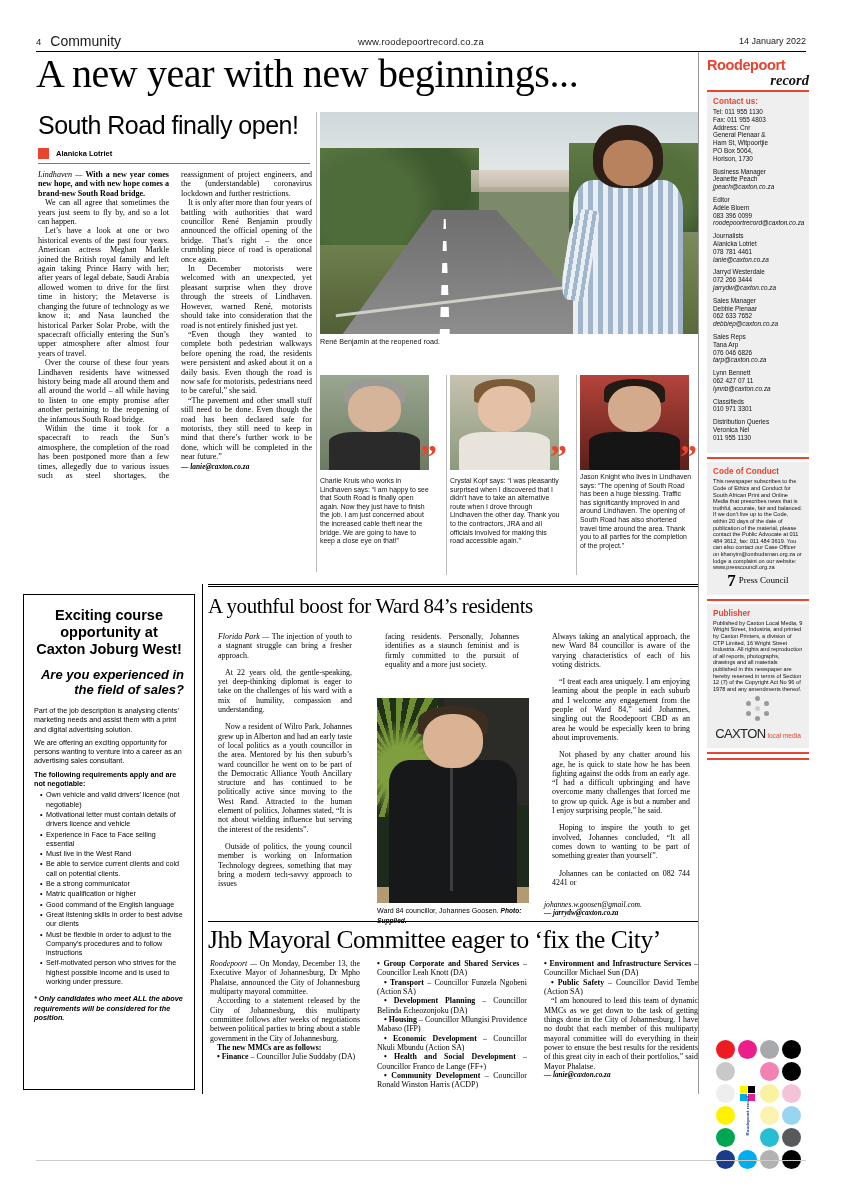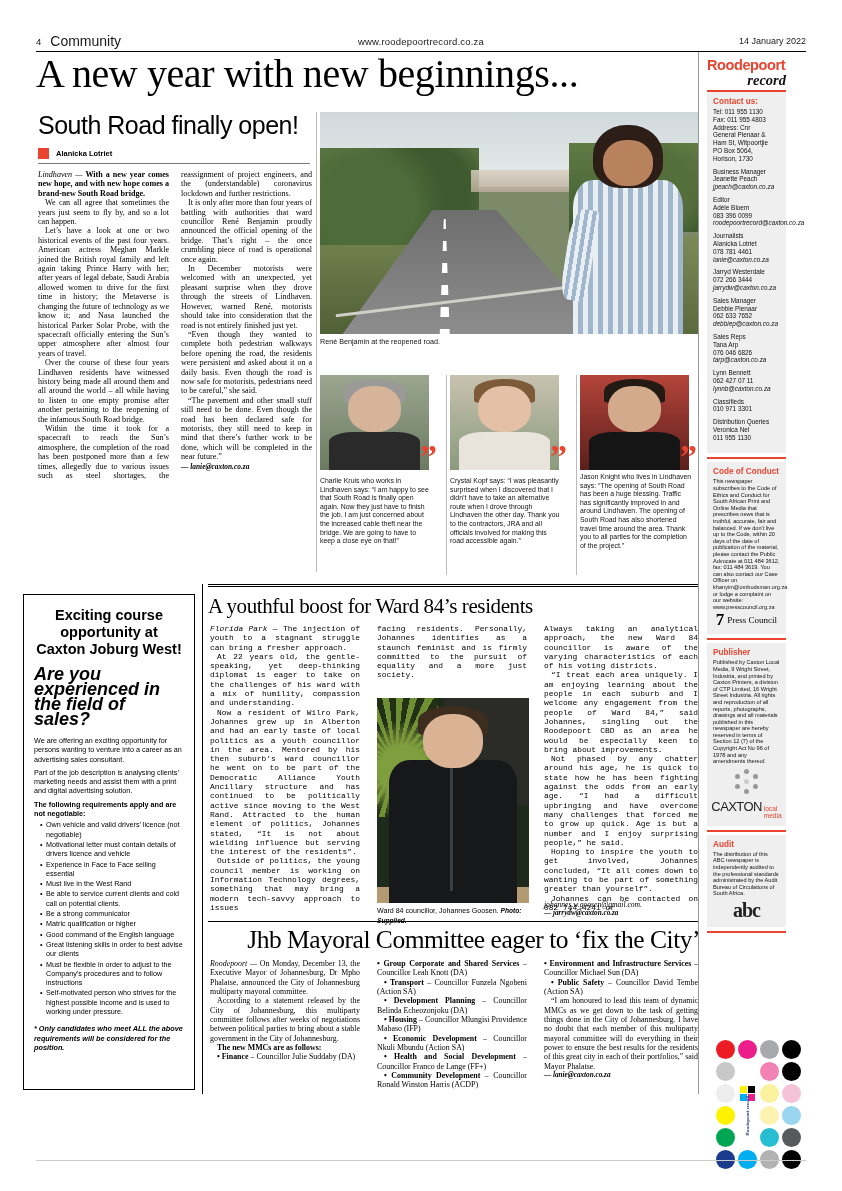--- a/index.html
+++ b/index.html
@@ -147,41 +147,41 @@
   .rule-bottom{position:absolute;left:36px;top:1160px;width:770px;height:1px;background:#ccc;}
 
   
   .advert{
     position:absolute;left:23px;top:594px;width:172px;height:496px;
     border:1.6px solid #000;background:#fff;
     padding:10px 10px 8px 10px;box-sizing:border-box;
     font-family:"Liberation Sans", sans-serif;
   }
   .advert h2{margin:2px 0 0 0;text-align:center;font-size:14.5px;line-height:17px;font-weight:bold;}
-  .advert h3{margin:9px 0 0 0;text-align:left;font-size:18px;line-height:15px;font-style:italic;font-weight:bold;}
+  .advert h3{margin:9px 0 0 0;text-align:right;font-size:13px;line-height:15px;font-style:italic;font-weight:bold;}
   .advert .body{margin-top:9px;font-size:7.2px;line-height:9.3px;}
   .advert .body p{margin:0 0 4px 0;}
   .advert .req-title{font-weight:bold;margin-top:3px;}
   .advert ul{margin:2px 0 0 0;padding-left:7px;list-style:none;font-size:7.2px;line-height:9.3px;}
   .advert ul li{margin:0 0 1px 0;position:relative;padding-left:5px;}
   .advert ul li:before{content:"\2022";position:absolute;left:-1px;top:0;}
   .advert .star{margin-top:8px;font-style:italic;font-weight:bold;font-size:7.3px;line-height:9.4px;}
   .advert .send{margin-top:9px;text-align:center;font-size:7.2px;line-height:9.6px;}
   .advert .send i{font-style:italic;text-decoration:underline;}
 
   
   .ward-head{
     position:absolute;left:208px;top:592px;width:490px;
     font-size:21px;line-height:28px;letter-spacing:-0.4px;
   }
   .ward-cols{
     position:absolute;left:210px;top:624px;width:488px;height:296px;
   }
   .wcol{position:absolute;top:0;width:150px;font-size:7.9px;line-height:9.3px;text-align:justify;}
-  .wcol p{margin:0;text-indent:7px;font-family:Liberation Mono, monospace;}
+  .wcol p{margin:8px;text-indent:7px;}
   .wcol p.first{text-indent:0;}
   .wcol .place{font-style:italic;}
   .wcol.c1{left:0;}
   .wcol.c2{left:167px;}
   .wcol.c3{left:334px;width:154px;}
   .ward-photo{
     position:absolute;left:377px;top:698px;width:152px;height:205px;overflow:hidden;
     background:#1d2a1c;
   }
   .ward-photo .bgplant{position:absolute;left:-6%;top:0;width:46%;height:58%;
@@ -202,36 +202,36 @@
     position:absolute;left:544px;top:900px;width:154px;
     font-size:7.6px;line-height:9.4px;font-style:italic;
   }
   .ward-sig .mail{font-style:italic;}
   .ward-sig .credit{font-style:italic;font-weight:bold;font-size:7.2px;}
 
   
   .rule-mayor{position:absolute;left:208px;top:921px;width:490px;height:1px;background:#000;}
   .mayor-head{
     position:absolute;left:208px;top:926px;width:492px;
-    font-size:25.5px;line-height:28px;letter-spacing:-0.5px;text-align:right;
+    font-size:25.5px;line-height:28px;letter-spacing:-0.5px;
   }
   .mayor-cols{position:absolute;left:210px;top:959px;width:488px;height:132px;}
   .mcol{position:absolute;top:0;width:150px;font-size:7.9px;line-height:9.35px;text-align:justify;}
   .mcol.c1{left:0;}
   .mcol.c2{left:167px;}
   .mcol.c3{left:334px;width:154px;}
   .mcol p{margin:0;text-indent:7px;}
   .mcol p.first{text-indent:0;}
   .mcol .place{font-style:italic;}
   .mcol .bullet{text-indent:7px;}
   .mcol .bullet b{font-weight:bold;}
   .mcol .sig{font-style:italic;font-weight:bold;font-size:7.2px;text-indent:0;}
 
   
-  .rail{position:absolute;left:707px;top:58px;width:79px;}
+  .rail{position:absolute;left:707px;top:58px;width:102px;}
   .rail .logo{font-family:"Liberation Sans", sans-serif;}
   .rail .logo .l1{color:#e8442f;font-weight:bold;font-size:14.5px;line-height:15px;letter-spacing:-0.4px;}
   .rail .logo .l2{font-family:"Liberation Serif", serif;font-style:italic;font-weight:bold;font-size:14.5px;line-height:15px;color:#111;text-align:right;}
   .rail .logo-rule{margin-top:2px;height:2px;background:#e8442f;}
   .rail .block{background:#efefef;padding:5px 6px 7px 6px;}
   .rail .redhead{color:#e8442f;font-family:"Liberation Sans", sans-serif;font-weight:bold;font-size:8.2px;margin:0 0 2px 0;}
   .rail .kv{font-family:"Liberation Sans", sans-serif;font-size:6.4px;line-height:7.8px;color:#111;}
   .rail .kv .grp{margin-bottom:5px;}
   .rail .kv .mail{font-style:italic;}
   .rail .redline{height:2px;background:#e8442f;margin:4px 0 3px 0;}
@@ -344,22 +344,22 @@
 
   <div class="rule-mid"></div>
   <div class="rule-mid2"></div>
   <div class="rule-left-v"></div>
   <div class="rule-right-v"></div>
 
   <div class="advert">
     <h2>Exciting course opportunity at Caxton Joburg West!</h2>
     <h3>Are you experienced in the field of sales?</h3>
     <div class="body">
+      <p>Part of the job description is analysing clients’ marketing needs and assist them with a print and digital advertising solution.</p>
       <p>We are offering an exciting opportunity for persons wanting to venture into a career as an advertising sales consultant.</p>
-      <p>Part of the job description is analysing clients’ marketing needs and assist them with a print and digital advertising solution.</p>
       <div class="req-title">The following requirements apply and are not negotiable:</div>
       <ul>
         <li>Own vehicle and valid drivers’ licence (not negotiable)</li>
         <li>Motivational letter must contain details of drivers licence and vehicle</li>
         <li>Experience in Face to Face selling essential</li>
         <li>Must live in the West Rand</li>
         <li>Be able to service current clients and cold call on potential clients.</li>
         <li>Be a strong communicator</li>
         <li>Matric qualification or higher</li>
         <li>Good command of the English language</li>
@@ -528,25 +528,20 @@
           <span style="left:1px;top:5px;"></span>
         <span style="left:10px;top:10px;background:#ccc;"></span>
       </div>
       <div class="caxton-logo">
         <span class="cx">CAXTON</span>
         <span class="lm">local media</span>
       </div>
     </div>
 
     <div class="redline"></div>
-    <div class="block">
-      <div class="redhead">Audit</div>
-      <div class="tiny">The distribution of this ABC newspaper is independently audited to the professional standards administrated by the Audit Bureau of Circulations of South Africa.</div>
-      <div class="abc-mark">abc</div>
-    </div>
     <div class="redline"></div>
   </div>
 
   <div class="colorbar">
     <div class="row">
       <span class="dot" style="background:#ed1c24"></span>
       <span class="dot" style="background:#ec1e8c"></span>
       <span class="dot" style="background:#a7a9ac"></span>
       <span class="dot" style="background:#000000"></span>
     </div>

